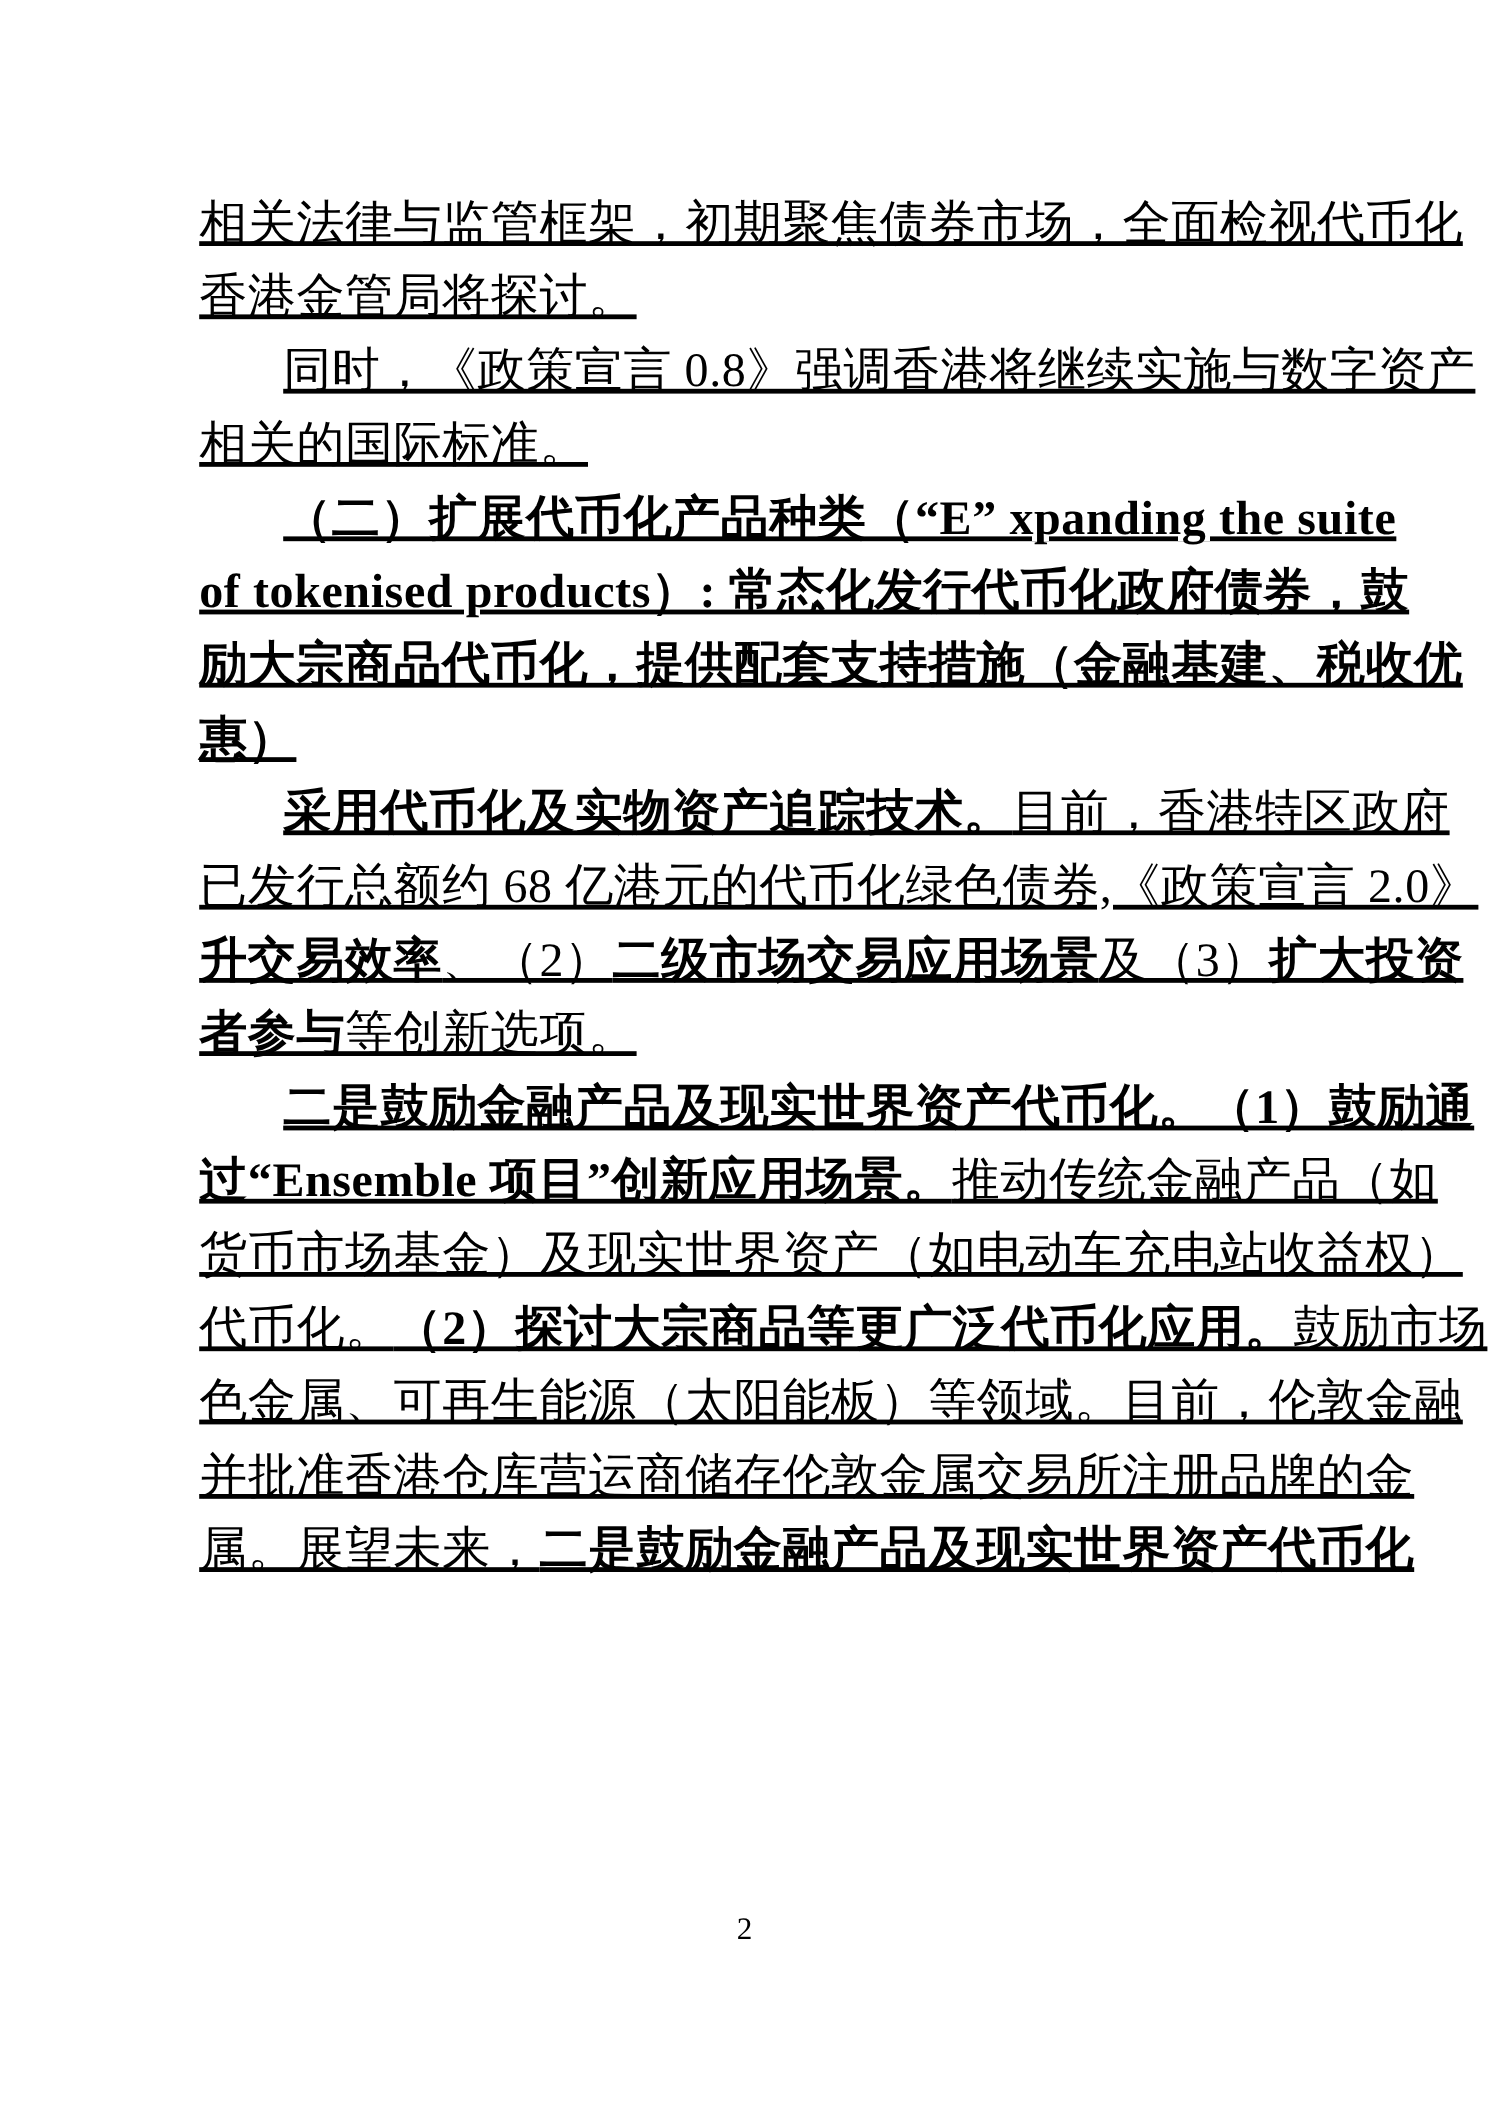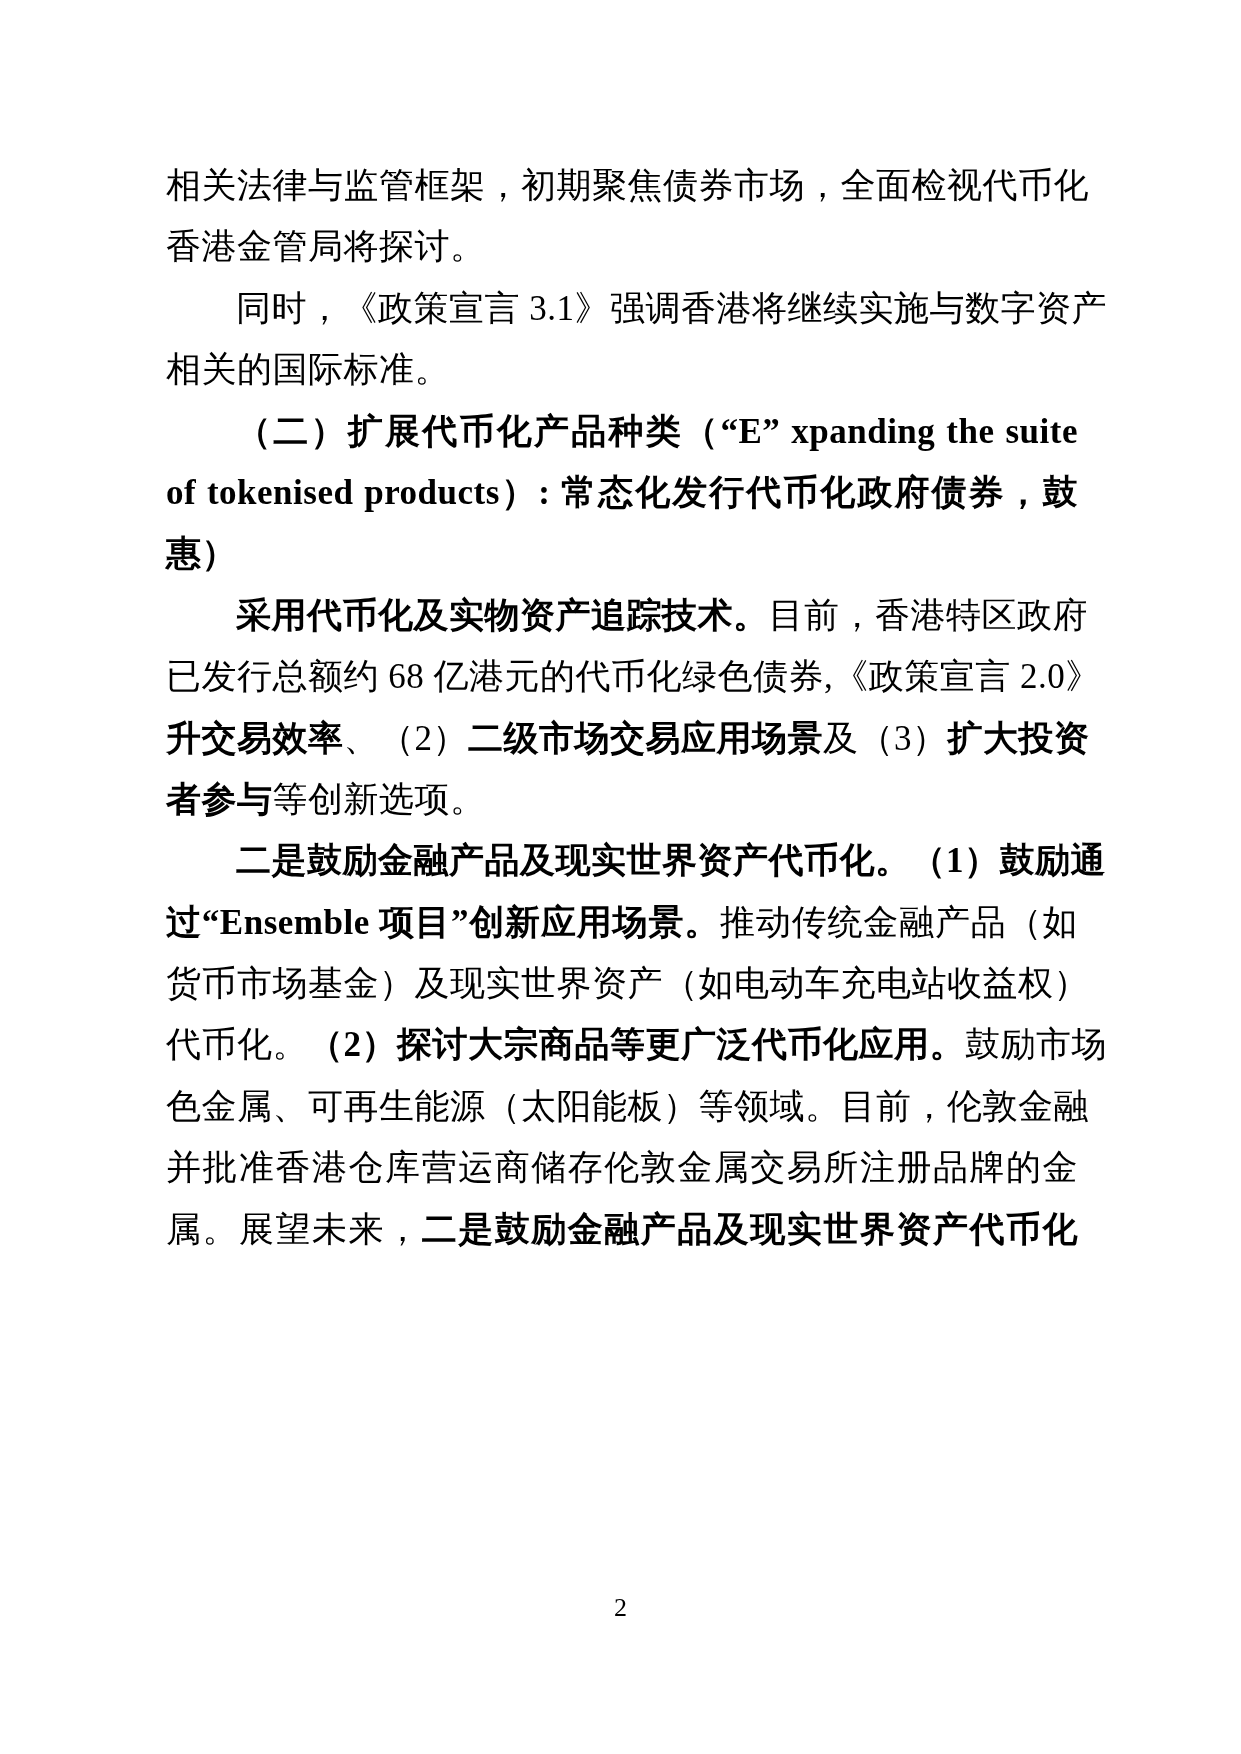--- a/index.html
+++ b/index.html
@@ -16,27 +16,28 @@
     font-family: "Liberation Serif", "DejaVu Serif", serif;
     overflow: hidden;
   }
   .doc-body {
     position: absolute;
     left: 166px;
     top: 155px;
     width: 912px;
   }
   .line {
-    font-size: 35px;
+    font-size: 40px;
     line-height: 61.4px;
     height: 61.4px;
     white-space: nowrap;
     text-align: justify;
     text-align-last: justify;
     letter-spacing: 0.5px;
+    text-decoration: underline;
   }
   .line.indent {
     padding-left: 70px;
   }
   .line.flush {
     text-align-last: left;
   }
   .seg-bold {
     font-weight: bold;
   }
@@ -51,24 +52,25 @@
     color: #000000;
   }
 </style>
 </head>
 <body>
 
 <div class="page">
   <div class="doc-body">
       <div class="line"><span class="seg-regular">相关法律与监管框架，初期聚焦债券市场，全面检视代币化</span></div>
       <div class="line flush"><span class="seg-regular">香港金管局将探讨。</span></div>
-      <div class="line indent"><span class="seg-regular">同时，《政策宣言 3.1》强调香港将继续实施与数字资产</span></div>
+      <div class="line indent"><span class="seg-regular">同时，《政策宣言 0.8》强调香港将继续实施与数字资产</span></div>
       <div class="line flush"><span class="seg-regular">相关的国际标准。</span></div>
       <div class="line indent"><span class="seg-bold">（二）扩展代币化产品种类（“E” xpanding the suite</span></div>
       <div class="line"><span class="seg-bold">of tokenised products）: 常态化发行代币化政府债券，鼓</span></div>
+      <div class="line"><span class="seg-bold">励大宗商品代币化，提供配套支持措施（金融基建、税收优</span></div>
       <div class="line flush"><span class="seg-bold">惠）</span></div>
       <div class="line indent"><span class="seg-bold">采用代币化及实物资产追踪技术。</span><span class="seg-regular">目前，香港特区政府</span></div>
       <div class="line"><span class="seg-regular">已发行总额约 68 亿港元的代币化绿色债券,《政策宣言 2.0》</span></div>
       <div class="line"><span class="seg-bold">升交易效率</span><span class="seg-regular">、（2）</span><span class="seg-bold">二级市场交易应用场景</span><span class="seg-regular">及（3）</span><span class="seg-bold">扩大投资</span></div>
       <div class="line flush"><span class="seg-bold">者参与</span><span class="seg-regular">等创新选项。</span></div>
       <div class="line indent"><span class="seg-bold">二是鼓励金融产品及现实世界资产代币化。（1）鼓励通</span></div>
       <div class="line"><span class="seg-bold">过“Ensemble 项目”创新应用场景。</span><span class="seg-regular">推动传统金融产品（如</span></div>
       <div class="line"><span class="seg-regular">货币市场基金）及现实世界资产（如电动车充电站收益权）</span></div>
       <div class="line"><span class="seg-regular">代币化。</span><span class="seg-bold">（2）探讨大宗商品等更广泛代币化应用。</span><span class="seg-regular">鼓励市场</span></div>
       <div class="line"><span class="seg-regular">色金属、可再生能源（太阳能板）等领域。目前，伦敦金融</span></div>

